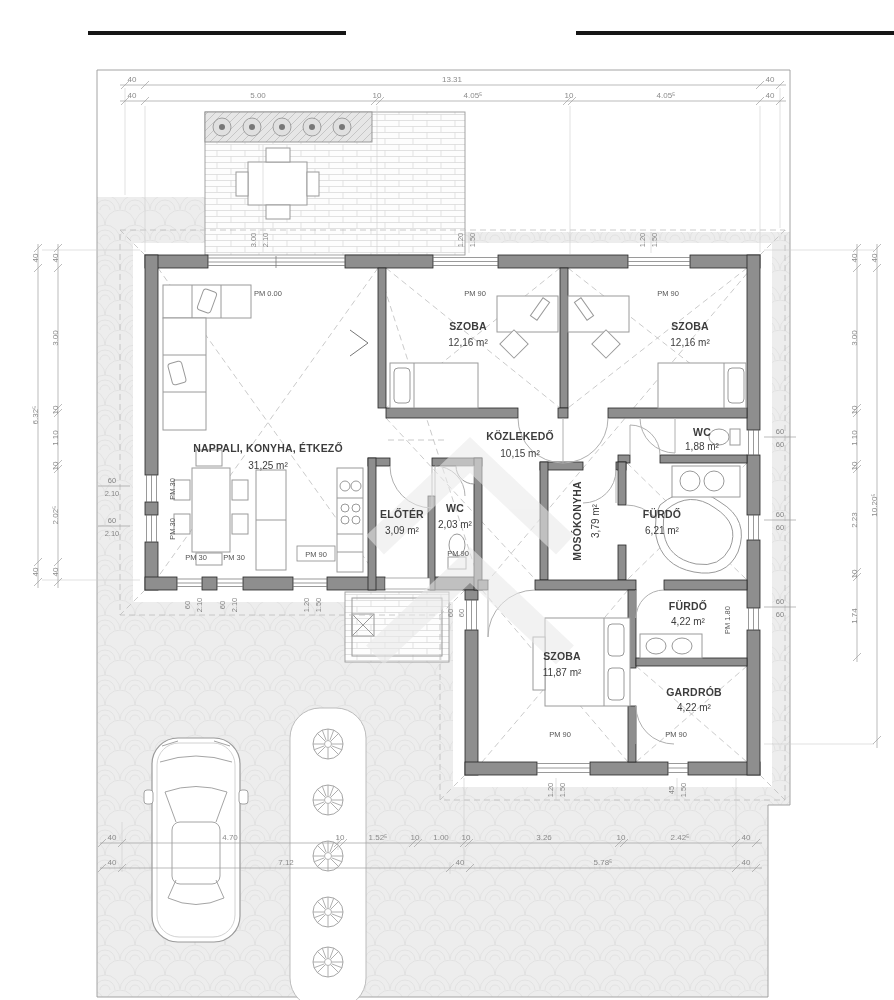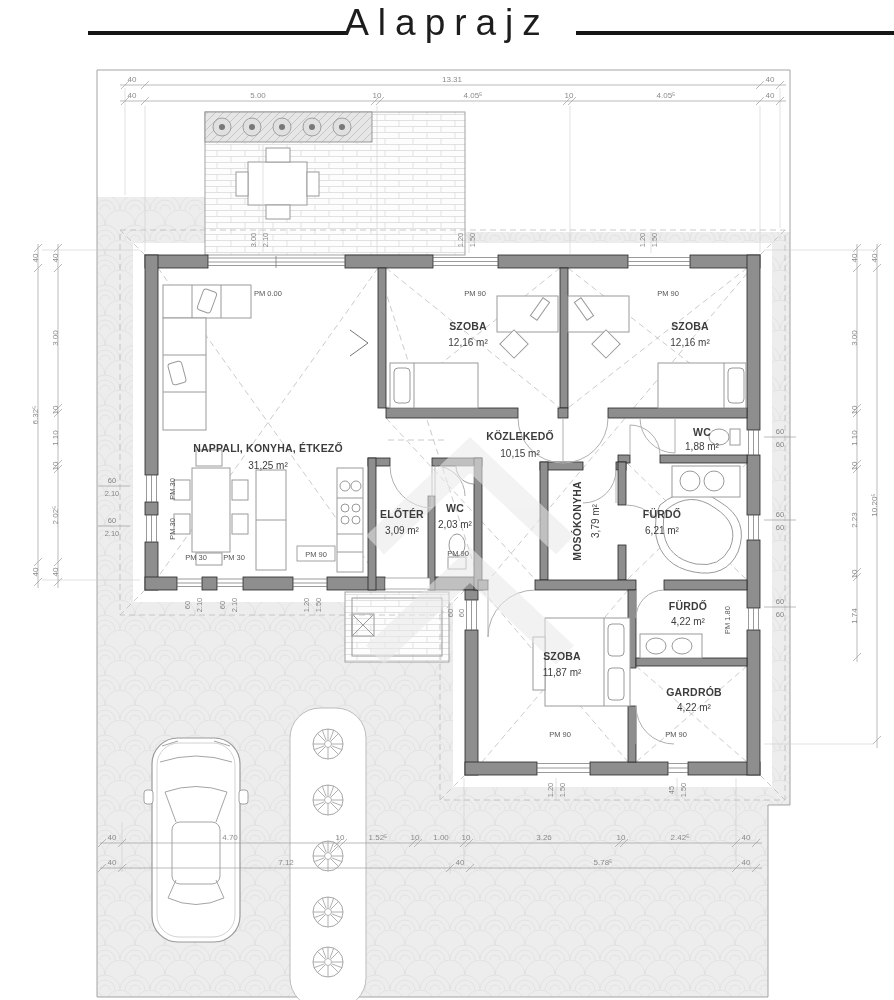--- a/index.html
+++ b/index.html
@@ -27,21 +27,20 @@
   .ext{stroke:#cfcfcf;stroke-width:.6;fill:none;}
   .winglass{stroke:#6f6f6f;stroke-width:.7;fill:none;}
   .site{stroke:#9a9a9a;stroke-width:.9;fill:none;}
 </style>
 </head>
 <body>
 
 <div id="stage">
   <div id="titlebar">
     <div class="rule left"></div>
-    <div id="page-title">Alaprajz</div>
     <div class="rule right"></div>
   </div>
 
   <svg width="894" height="1000" viewBox="0 0 894 1000">
     <defs>
       <pattern id="fan" width="30" height="30" patternUnits="userSpaceOnUse">
         <rect width="30" height="30" fill="#ededed"></rect>
         <path d="M0,30 A15,15 0 0 1 30,30 M5,30 A10,10 0 0 1 25,30 M10,30 A5,5 0 0 1 20,30
                  M-15,15 A15,15 0 0 1 15,15 M15,15 A15,15 0 0 1 45,15" stroke="#dcdcdc" stroke-width=".7" fill="none"></path>
       </pattern>

